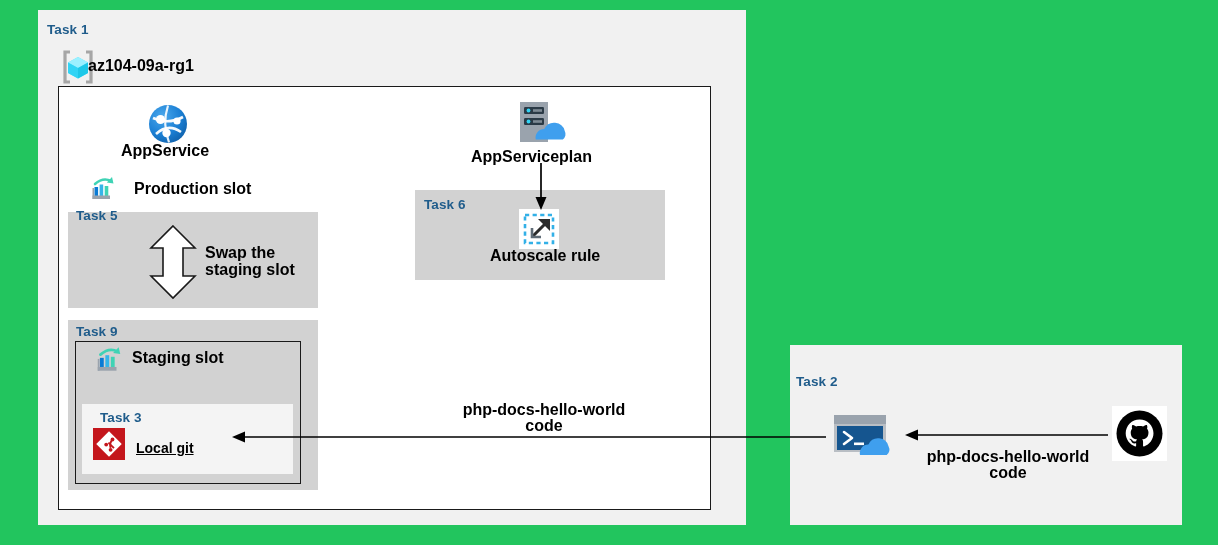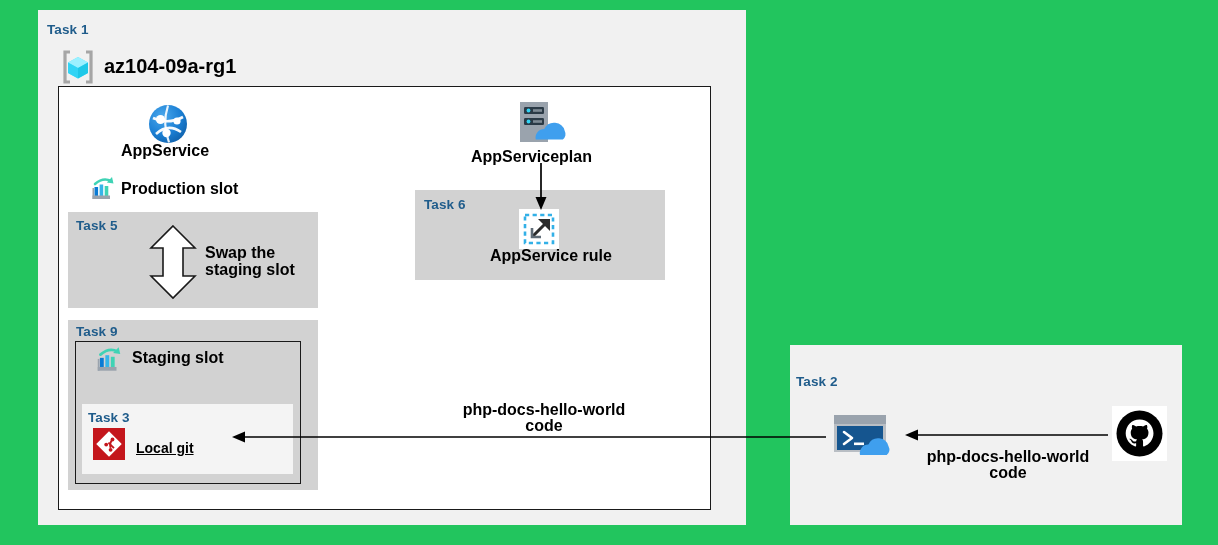--- a/index.html
+++ b/index.html
@@ -51,21 +51,21 @@
   <div class="icon" style="left:60px;top:50px;">
     <svg width="36" height="34" viewBox="0 0 36 34">
       <path d="M10 2 L5 2 L5 32 L10 32" fill="none" stroke="#a6a6a6" stroke-width="3.2" stroke-linecap="butt"></path>
       <path d="M26 2 L31 2 L31 32 L26 32" fill="none" stroke="#a6a6a6" stroke-width="3.2" stroke-linecap="butt"></path>
       <polygon points="18,7 28,12.5 28,23 18,28.5 8,23 8,12.5" fill="#50e6ff"></polygon>
       <polygon points="18,7 28,12.5 18,18 8,12.5" fill="#9cf0ff"></polygon>
       <polygon points="18,18 28,12.5 28,23 18,28.5" fill="#1ec8e8"></polygon>
       <polygon points="18,18 8,12.5 8,23 18,28.5" fill="#32d4f5"></polygon>
     </svg>
   </div>
-  <div class="node-label" style="left:104px;top:58px;font-size:20px;">az104-09a-rg1</div>
+  <div class="node-label" style="left:88px;top:58px;font-size:16px;">az104-09a-rg1</div>
 
   <div class="box shade-white" style="left:58px;top:86px;width:653px;height:424px;"></div>
 
   <div class="icon" style="left:148px;top:104px;">
     <svg width="40" height="40" viewBox="0 0 40 40">
       <defs>
         <radialGradient id="asGrad" cx="35%" cy="30%" r="80%">
           <stop offset="0%" stop-color="#4aa8ec"></stop>
           <stop offset="60%" stop-color="#1b7fd4"></stop>
           <stop offset="100%" stop-color="#0f5fa8"></stop>
@@ -86,24 +86,24 @@
     <svg width="28" height="28" viewBox="0 0 28 28">
       <path d="M6 9 Q14 2 22 6" fill="none" stroke="#3fd3b5" stroke-width="2.6" stroke-linecap="round"></path>
       <polygon points="23,2 24.5,8.5 17.8,7.4" fill="#3fd3b5"></polygon>
       <rect x="5.5" y="12" width="3.6" height="9" fill="#0a7bd4"></rect>
       <rect x="10.6" y="9.5" width="3.6" height="11.5" fill="#35b5e8"></rect>
       <rect x="15.7" y="11" width="3.6" height="10" fill="#3fd3b5"></rect>
       <path d="M3.5 20.5 L21 20.5 L21 24 L3.5 24 Z" fill="#9aa3ad"></path>
       <rect x="3.5" y="13" width="1.6" height="11" fill="#9aa3ad"></rect>
     </svg>
   </div>
-  <div class="node-label" style="left:121px;top:181px;">Production slot</div>
+  <div class="node-label" style="left:134px;top:181px;">Production slot</div>
 
   <div class="box shade-mid" style="left:68px;top:212px;width:250px;height:96px;"></div>
-  <div class="task-label" style="left:76px;top:218px;">Task 5</div>
+  <div class="task-label" style="left:76px;top:208px;">Task 5</div>
   <div class="icon" style="left:145px;top:224px;">
     <svg width="56" height="76" viewBox="0 0 56 76">
       <polygon points="28,2 50,24 38,24 38,52 50,52 28,74 6,52 18,52 18,24 6,24" fill="#ffffff" stroke="#1a1a1a" stroke-width="1.6" stroke-linejoin="miter"></polygon>
     </svg>
   </div>
   <div class="node-label wrap" style="left:205px;top:245px;text-align:right;">Swap the</div>
   <div class="node-label wrap" style="left:205px;top:262px;text-align:left;">staging slot</div>
 
   <div class="box shade-mid" style="left:68px;top:320px;width:250px;height:170px;"></div>
   <div class="task-label" style="left:76px;top:324px;">Task 9</div>
@@ -117,21 +117,21 @@
       <rect x="5.5" y="12" width="3.6" height="9" fill="#0a7bd4"></rect>
       <rect x="10.6" y="9.5" width="3.6" height="11.5" fill="#35b5e8"></rect>
       <rect x="15.7" y="11" width="3.6" height="10" fill="#3fd3b5"></rect>
       <path d="M3.5 20.5 L21 20.5 L21 24 L3.5 24 Z" fill="#9aa3ad"></path>
       <rect x="3.5" y="13" width="1.6" height="11" fill="#9aa3ad"></rect>
     </svg>
   </div>
   <div class="node-label" style="left:132px;top:350px;">Staging slot</div>
 
   <div class="box shade-white2" style="left:82px;top:404px;width:211px;height:70px;"></div>
-  <div class="task-label" style="left:88px;top:410px;">Task 3</div>
+  <div class="task-label" style="left:100px;top:410px;">Task 3</div>
   <div class="icon" style="left:93px;top:428px;">
     <svg width="32" height="32" viewBox="0 0 32 32">
       <rect x="0" y="0" width="32" height="32" fill="#c4161c"></rect>
       <g transform="translate(16,16) rotate(-45)">
         <rect x="-9" y="-9" width="18" height="18" fill="#ffffff"></rect>
       </g>
       <g stroke="#c4161c" stroke-width="1.9" fill="#c4161c">
         <circle cx="19.5" cy="11.5" r="1.9" fill="#c4161c" stroke="none"></circle>
         <circle cx="13.2" cy="16.6" r="1.9" fill="#c4161c" stroke="none"></circle>
         <circle cx="17.6" cy="21.8" r="1.9" fill="#c4161c" stroke="none"></circle>
@@ -163,21 +163,21 @@
     <svg width="40" height="40" viewBox="0 0 40 40">
       <rect x="0" y="0" width="40" height="40" fill="#ffffff"></rect>
       <g stroke="#32b0e7" stroke-width="2.6" fill="none" stroke-dasharray="4.2 3.4">
         <rect x="6" y="6" width="28" height="28"></rect>
       </g>
       <path d="M13 28 L28 13" stroke="#2b2b2b" stroke-width="3" fill="none"></path>
       <polygon points="31,10 31,22 19,10" fill="#2b2b2b"></polygon>
       <path d="M13 19 L13 28 L22 28" stroke="#5f6b76" stroke-width="2.6" fill="none"></path>
     </svg>
   </div>
-  <div class="node-label" style="left:490px;top:248px;">AppService rule</div>
+  <div class="node-label" style="left:490px;top:248px;">Autoscale rule</div>
 
   <div class="node-label wrap" style="left:444px;top:402px;width:200px;">
     <span>php-docs-hello-world</span><br>
     <span>code</span>
   </div>
 
   <div class="box shade-light" style="left:790px;top:345px;width:392px;height:180px;"></div>
   <div class="task-label" style="left:796px;top:374px;">Task 2</div>
 
   <div class="icon" style="left:832px;top:413px;">

